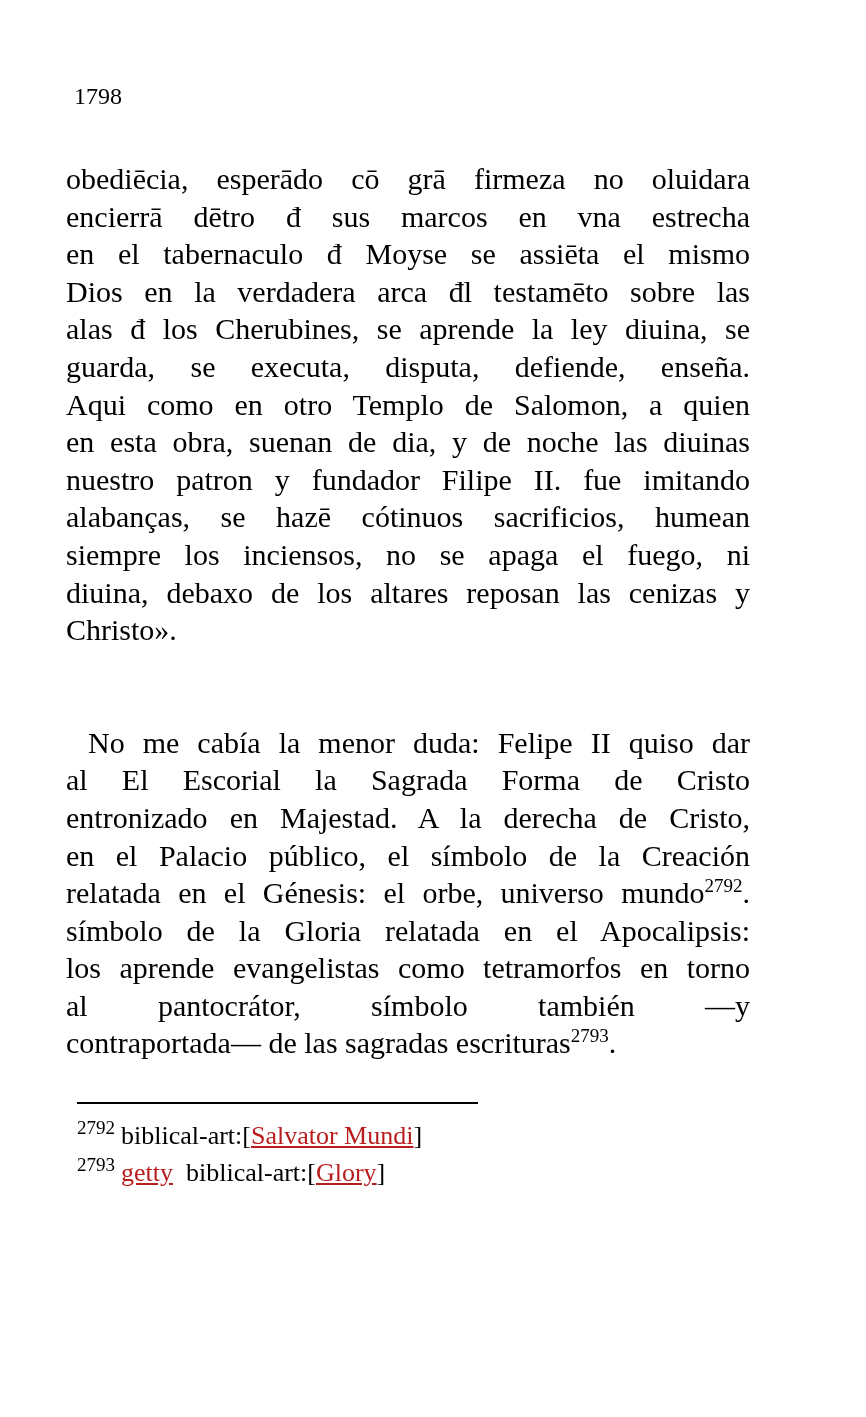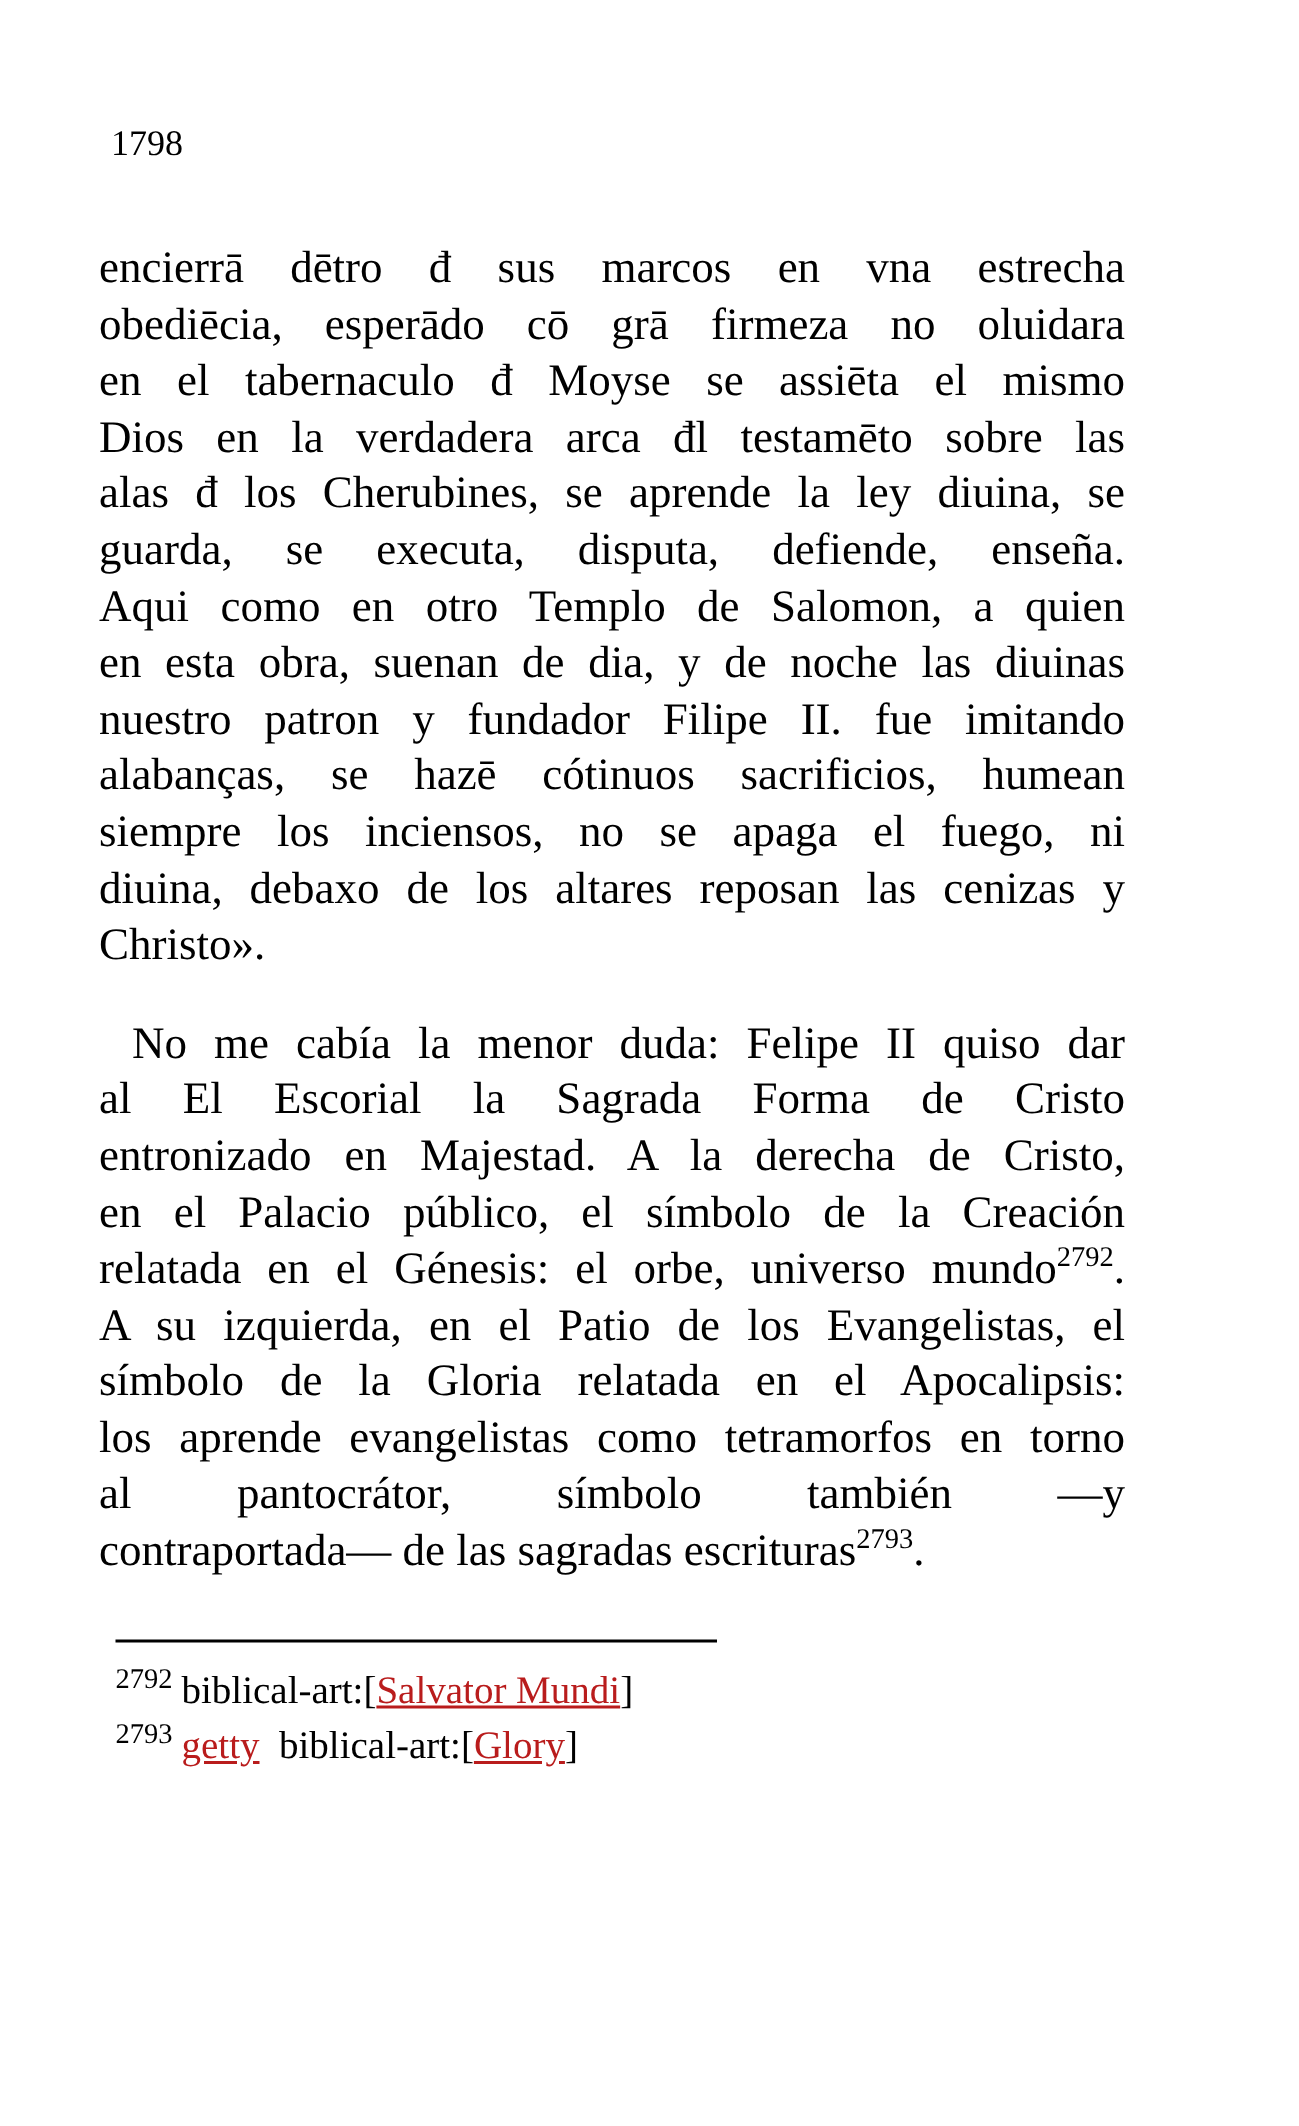--- a/index.html
+++ b/index.html
@@ -16,21 +16,21 @@
     left:74px; top:78px;
     font-size:24px;
     line-height:36px;
   }
   .content {
     position:absolute;
     left:66px; top:160px;
     width:684px;
   }
   .para { width:100%; }
-  .para2 { margin-top:28px; }
+  .para2 { margin-top:75px; }
   .line {
     font-size:30px;
     line-height:37.6px;
     text-align:justify;
     text-align-last:justify;
   }
   .line.end {
     text-align-last:left;
   }
   .line.indent { text-indent:22px; }
@@ -63,42 +63,41 @@
   }
 </style>
 </head>
 <body>
 
 <div class="page-number">1798</div>
 
 <div class="content">
 
   <div class="para">
+    <div class="line">obediēcia, esperādo cō grā firmeza no oluidara</div>
     <div class="line">encierrā dētro đ sus marcos en vna estrecha</div>
-    <div class="line">obediēcia, esperādo cō grā firmeza no oluidara</div>
     <div class="line">en el tabernaculo đ Moyse se assiēta el mismo</div>
     <div class="line">Dios en la verdadera arca đl testamēto sobre las</div>
     <div class="line">alas đ los Cherubines, se aprende la ley diuina, se</div>
     <div class="line">guarda, se executa, disputa, defiende, enseña.</div>
     <div class="line">Aqui como en otro Templo de Salomon, a quien</div>
     <div class="line">en esta obra, suenan de dia, y de noche las diuinas</div>
     <div class="line">nuestro patron y fundador Filipe II. fue imitando</div>
     <div class="line">alabanças, se hazē cótinuos sacrificios, humean</div>
     <div class="line">siempre los inciensos, no se apaga el fuego, ni</div>
     <div class="line">diuina, debaxo de los altares reposan las cenizas y</div>
     <div class="line end">Christo».</div>
   </div>
 
   <div class="para para2">
     <div class="line indent"><span>No me cabía la menor duda: Felipe II quiso dar</span></div>
     <div class="line"><span>al El Escorial la Sagrada Forma de Cristo</span></div>
     <div class="line"><span>entronizado en Majestad. A la derecha de Cristo,</span></div>
     <div class="line"><span>en el Palacio público, el símbolo de la Creación</span></div>
     <div class="line"><span>relatada en el Génesis: el orbe, universo mundo</span><sup class="bsup">2792</sup><span>.</span></div>
-    <div class="line"><span>A su izquierda, en el Patio de los Evangelistas, el</span></div>
     <div class="line"><span>símbolo de la Gloria relatada en el Apocalipsis:</span></div>
     <div class="line"><span>los aprende evangelistas como tetramorfos en torno</span></div>
     <div class="line"><span>al pantocrátor, símbolo también —y</span></div>
     <div class="line end"><span>contraportada— de las sagradas escrituras</span><sup class="bsup">2793</sup><span>.</span></div>
   </div>
 
   <div class="footnotes">
     <div class="fn-rule"></div>
     <div class="fn"><sup>2792</sup><span>biblical-art:[</span><a>Salvator Mundi</a><span>]</span></div>
     <div class="fn"><sup>2793</sup><a>getty</a><span>&nbsp;&nbsp;biblical-art:[</span><a>Glory</a><span>]</span></div>

